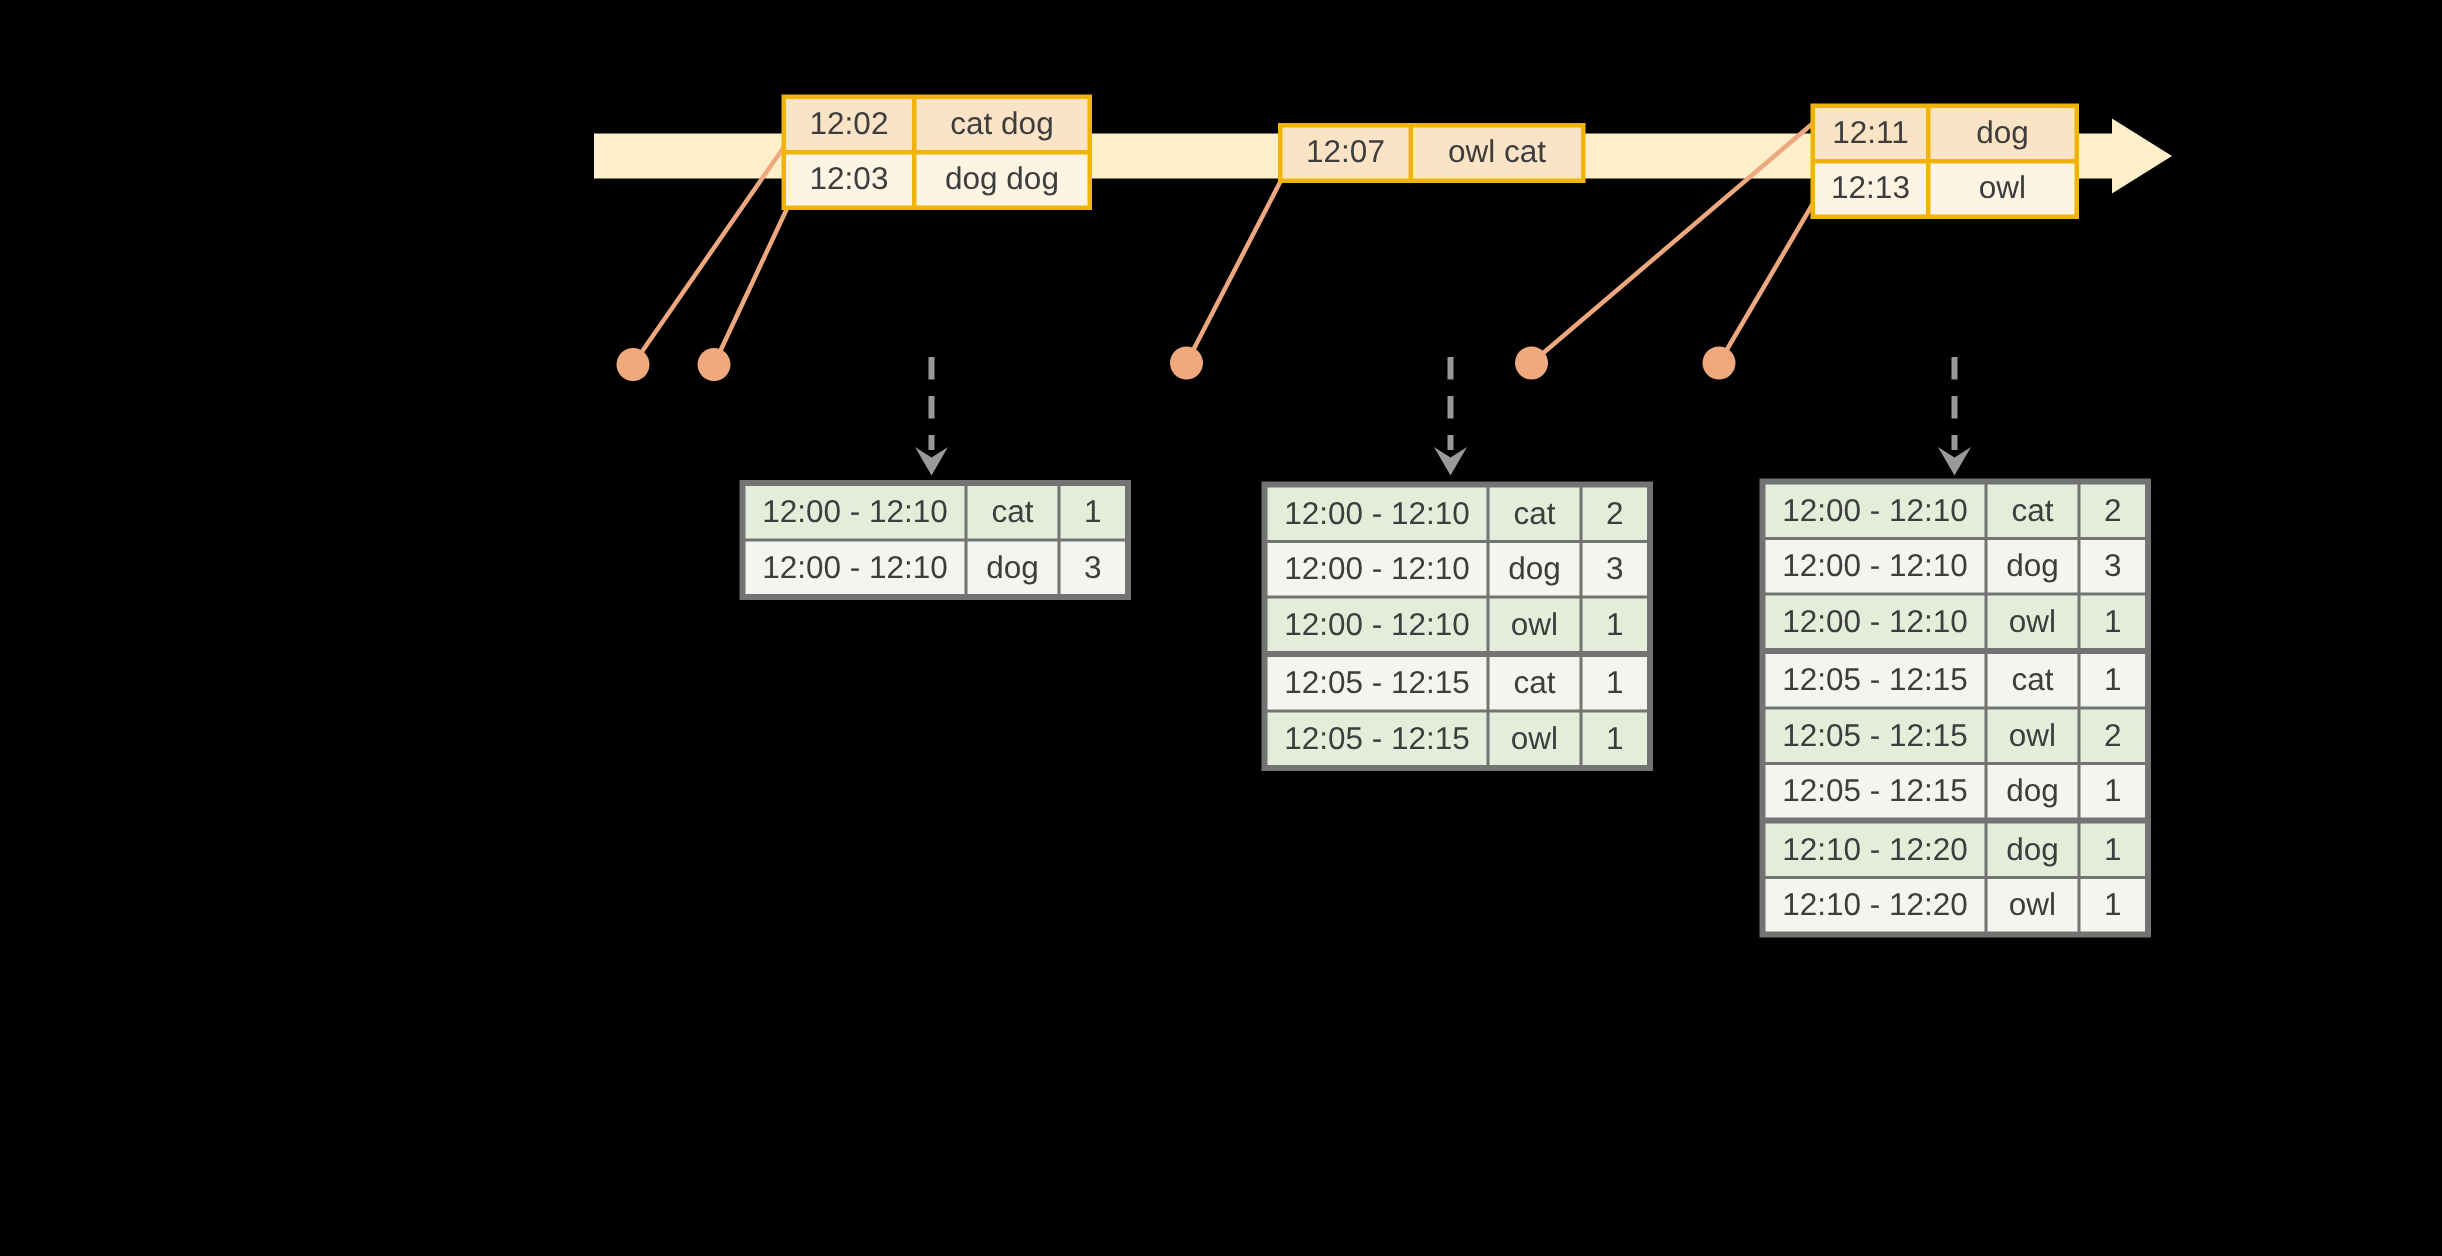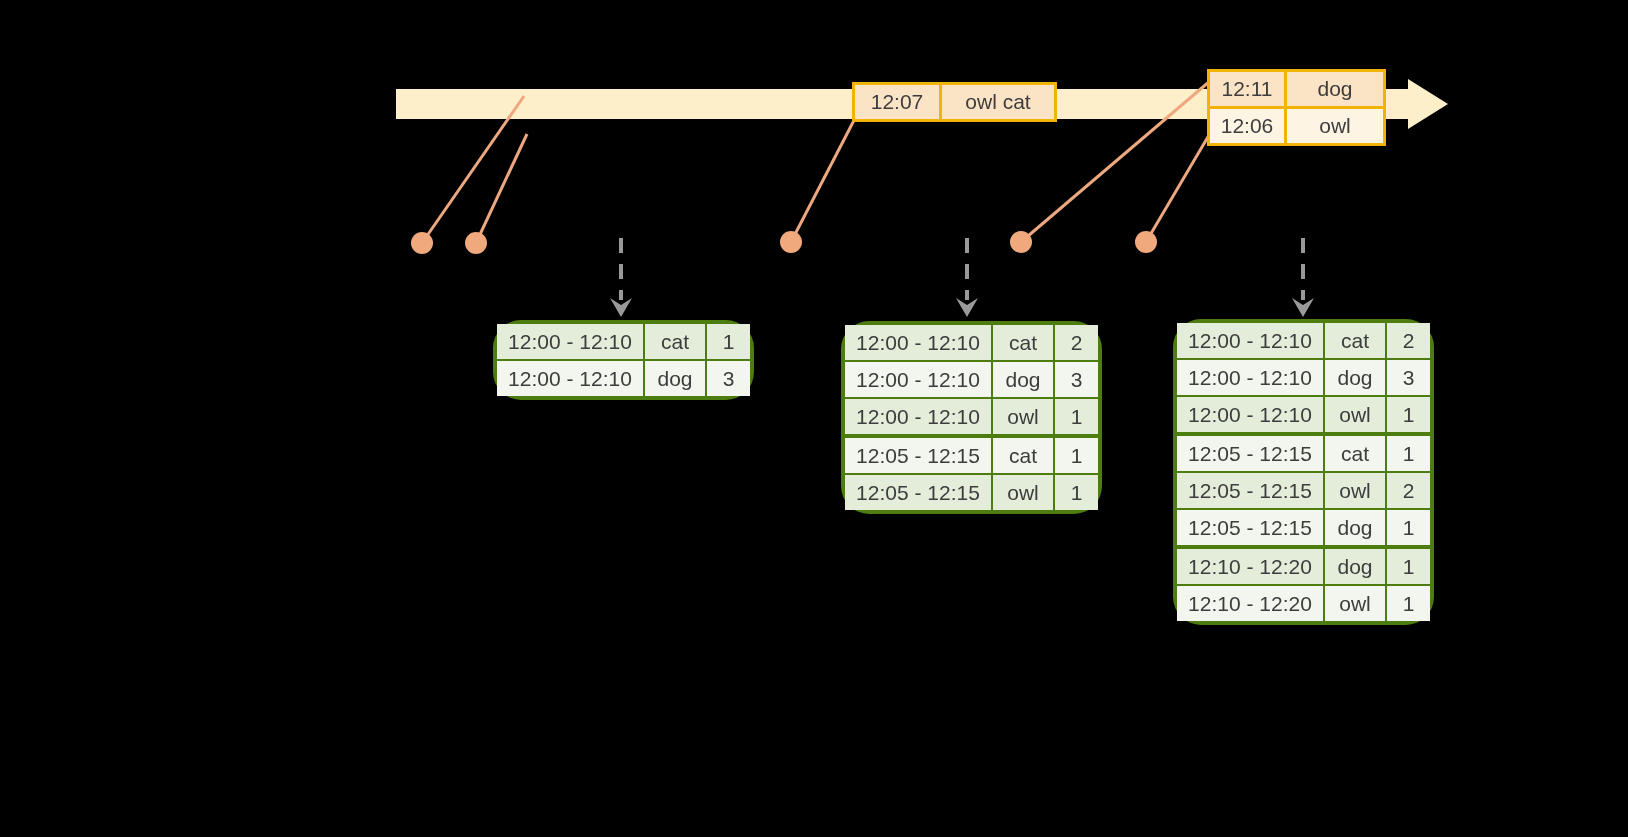--- a/index.html
+++ b/index.html
@@ -23,22 +23,22 @@
   #etable-1{left:852px;top:82px;grid-template-columns:84px 112px;}
   #etable-2{left:1207px;top:69px;grid-template-columns:74px 96px;}
 
   
   .dot{position:absolute;width:22px;height:22px;border-radius:50%;background:#f0a97c;z-index:4;}
 
   
   #overlay{position:absolute;left:0;top:0;width:1628px;height:837px;z-index:2;pointer-events:none;}
 
   
-  .rtable{position:absolute;background:#4d7c0f;padding:4px;display:flex;
-          flex-direction:column;gap:4px;z-index:3;border-radius:28px;}
+  .rtable{position:absolute;background:#737373;padding:4px;display:flex;
+          flex-direction:column;gap:4px;z-index:3;}
   .rgroup{display:grid;grid-template-columns:146px 60px 43px;gap:2px;}
   .rtable .cell{display:flex;align-items:center;justify-content:center;
                 height:35px;font-size:21px;}
   .r-green{background:#e4edda;}
   .r-white{background:#f2f6ee;}
   #rtable-0{left:493px;top:320px;}
   #rtable-1{left:841px;top:321px;}
   #rtable-2{left:1173px;top:319px;}
 </style>
 </head>
@@ -60,30 +60,36 @@
     <g stroke="#999999" stroke-width="4" fill="#999999">
       <line x1="621" y1="238" x2="621" y2="300" stroke-dasharray="15 11"></line>
       <polygon points="610,298 621,317 632,298 621,305" stroke="none"></polygon>
       <line x1="967" y1="238" x2="967" y2="300" stroke-dasharray="15 11"></line>
       <polygon points="956,298 967,317 978,298 967,305" stroke="none"></polygon>
       <line x1="1303" y1="238" x2="1303" y2="300" stroke-dasharray="15 11"></line>
       <polygon points="1292,298 1303,317 1314,298 1303,305" stroke="none"></polygon>
     </g>
   </svg>
 
+  <div class="etable" id="etable-0">
+    <div class="cell e-dark">12:02</div>
+    <div class="cell e-dark">cat dog</div>
+    <div class="cell e-light">12:03</div>
+    <div class="cell e-light">dog dog</div>
+  </div>
 
   <div class="etable" id="etable-1">
     <div class="cell e-dark">12:07</div>
     <div class="cell e-dark">owl cat</div>
   </div>
 
   <div class="etable" id="etable-2">
     <div class="cell e-dark">12:11</div>
     <div class="cell e-dark">dog</div>
-    <div class="cell e-light">12:06</div>
+    <div class="cell e-light">12:13</div>
     <div class="cell e-light">owl</div>
   </div>
 
   <div class="dot" style="left:411px;top:232px;"></div>
   <div class="dot" style="left:465px;top:232px;"></div>
   <div class="dot" style="left:780px;top:231px;"></div>
   <div class="dot" style="left:1010px;top:231px;"></div>
   <div class="dot" style="left:1135px;top:231px;"></div>
 
   <div class="rtable" id="rtable-0">

